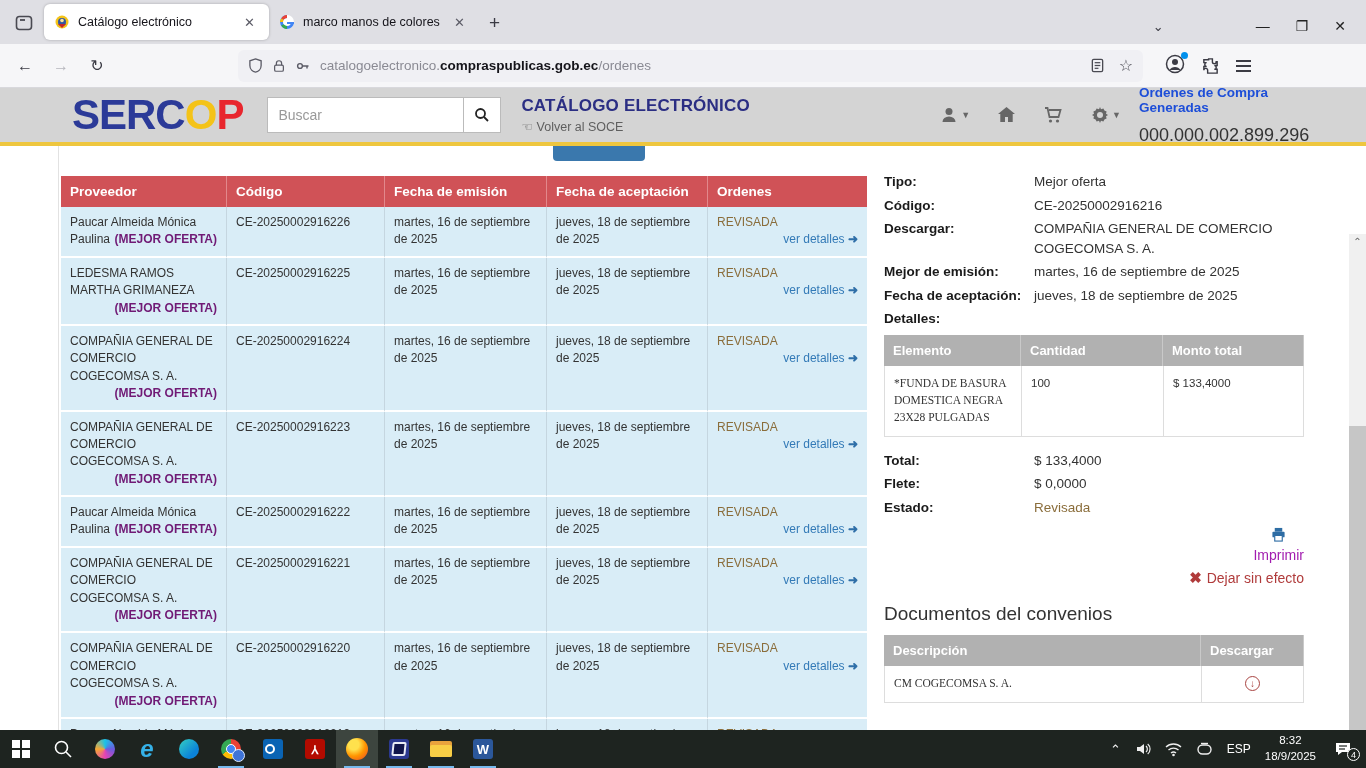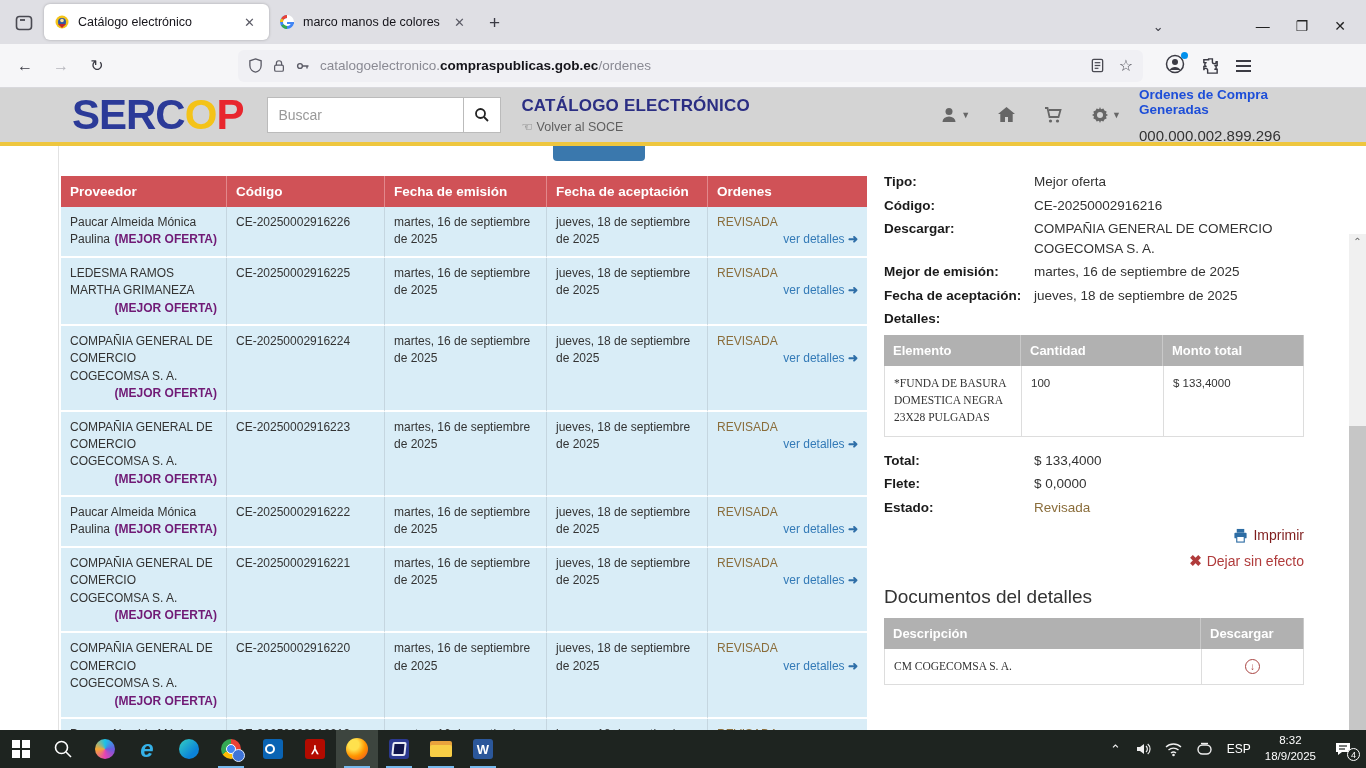--- a/index.html
+++ b/index.html
@@ -45,21 +45,21 @@
   .searchwrap input::placeholder { color:#999; }
   .searchbtn { width:38px; height:36px; border:1px solid #bbb; background:#fff; display:flex; align-items:center; justify-content:center; }
   .cat-block { margin-left:20px; }
   .cat-title { color:#2b2e83; font-size:17px; font-weight:bold; letter-spacing:.2px; }
   .cat-sub { color:#5f5f5f; font-size:12.5px; margin-top:3px; display:flex; align-items:center; gap:4px; }
   .hdr-icons { margin-left:auto; display:flex; align-items:center; gap:26px; padding-right:18px; }
   .hdr-icons .ic { display:flex; align-items:center; gap:2px; color:#666; }
   .caret { font-size:9px; color:#666; }
   .orders-block { text-align:left; padding-right:22px; width:215px; }
   .orders-label { font-size:13.5px; font-weight:bold; color:#1d4ed8; }
-  .orders-num { font-size:15px; color:#333; margin-top:10px; }
+  .orders-num { font-size:18px; color:#333; margin-top:10px; }
 
   
   .content { flex:1; background:#fff; position:relative; overflow:hidden; }
   .leftline { position:absolute; left:58px; top:0; bottom:0; width:1px; background:#e2e2e2; }
   .bluebtn { position:absolute; left:553px; top:0; width:92px; height:15px; background:#3a78ad; border-radius:0 0 4px 4px; }
 
   table.orders { position:absolute; left:61px; top:30px; width:806px; border-collapse:separate; border-spacing:0; table-layout:fixed; }
   table.orders th { background:#d05257; color:#fff; font-size:13.5px; font-weight:bold; text-align:left; padding:8px 9px; border-right:1px solid #e2888c; }
   table.orders th:last-child { border-right:0; }
   table.orders td { background:#d9edf7; font-size:12px; color:#333; padding:7px 9px; vertical-align:top; border-bottom:2px solid #fff; border-right:1px solid #c5d6e0; line-height:1.45; }
@@ -77,21 +77,21 @@
   .v.olive { color:#8a6d3b; }
 
   table.mini { width:100%; border-collapse:separate; border-spacing:0; margin:6px 0 14px 0; table-layout:fixed; }
   table.mini th { background:#b1b1b1; color:#fff; font-size:13px; font-weight:bold; text-align:left; padding:8px 9px; border-right:1px solid #c9c9c9; }
   table.mini td { background:#fff; font-size:11.5px; color:#333; padding:9px; border:1px solid #ddd; border-top:0; border-right:0; vertical-align:top; line-height:1.5; }
   table.mini td:first-child { border-left:1px solid #ddd;font-family:Liberation Serif, serif; }
   table.mini td:last-child { border-right:1px solid #ddd; }
 
   .actions { text-align:right; margin-top:10px; }
   .act { display:inline-flex; align-items:center; gap:5px; font-size:14px; text-decoration:none; }
-  .act.print { color:#7f1d1d; }
+  .act.print { color:#a21caf;flex-direction:column; }
   .act.void { color:#b03b3b; margin-top:6px; }
   .act .x { font-weight:bold; font-size:15px; }
   .docs-title { font-size:19px; color:#333; margin:16px 0 10px 0; font-weight:normal; }
   .dl-circle { display:inline-flex; width:15px; height:15px; border:1.5px solid #a94442; border-radius:50%; color:#a94442; align-items:center; justify-content:center; font-size:10px; font-weight:bold; }
 
   
   .scrollbar { position:absolute; right:0; top:88px; width:17px; height:642px; background:#f0f0f0; display:flex; flex-direction:column; align-items:center; z-index:5; }
   .sb-arrow { color:#606060; font-size:10px; height:16px; line-height:16px; }
   .sb-track { flex:1; width:100%; position:relative; }
   .sb-thumb { position:absolute; top:176px; left:0; width:17px; height:320px; background:#c6c6c6; }
@@ -466,21 +466,21 @@
               <rect x="4" y="9" width="8" height="6" fill="#fff" stroke="#2e6da4" stroke-width="1.2"></rect>
             </svg>
           <span>Imprimir</span>
         </a><br>
         <a class="act void" href="#">
             <span class="x">✖</span> 
             <span>Dejar sin efecto</span>
           </a>
       </div>
 
-      <h2 class="docs-title">Documentos del detalles</h2>
+      <h2 class="docs-title">Documentos del convenios</h2>
       <table class="mini" style="margin-top:0">
         <colgroup>
             <col style="width:317px">
             <col style="width:103px">
           </colgroup>
         <thead>
             <tr id="docs-head">
               <th>Descripción</th>
               <th>Descargar</th>
             </tr>

